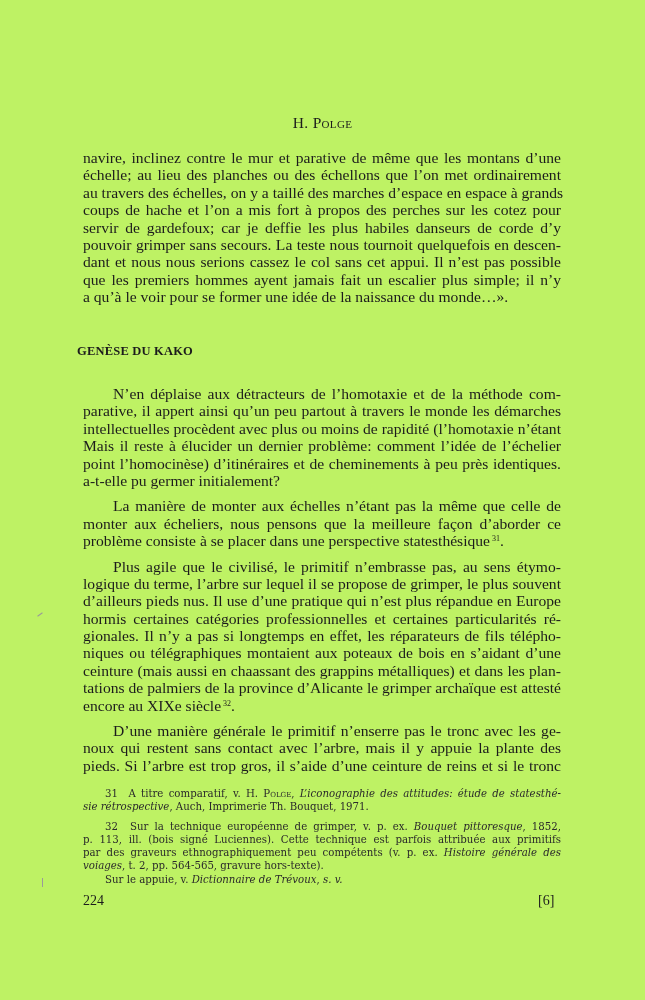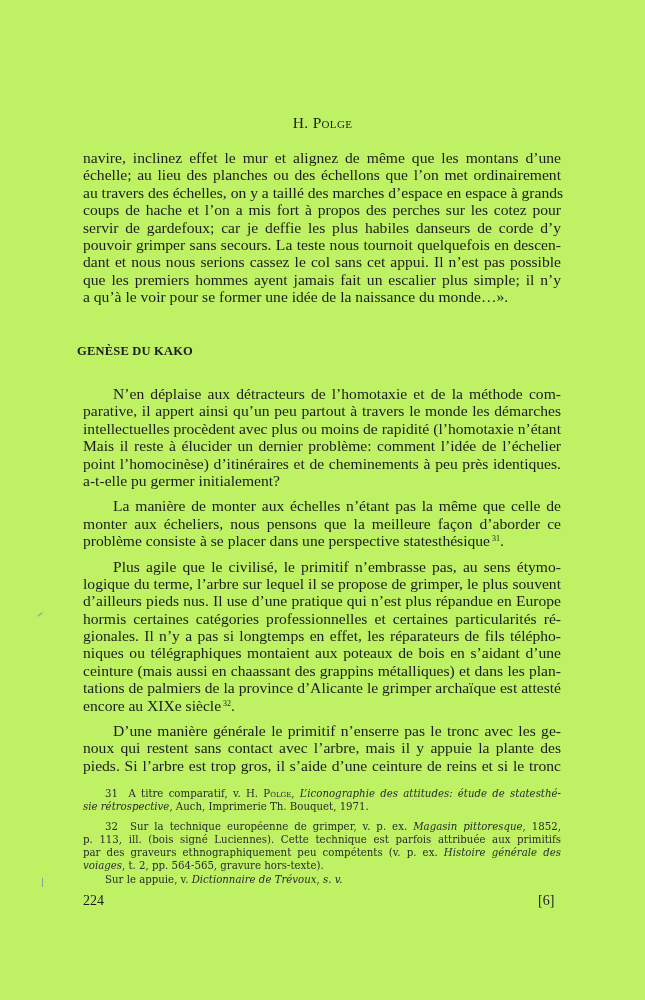--- a/index.html
+++ b/index.html
@@ -111,21 +111,21 @@
 <body>
 
 <div class="page">
 
   <div class="running-head">
     <span>H.</span>
     <span class="sc">Polge</span>
   </div>
 
   <div class="body-text block1">
-    <span class="line">navire, inclinez effet le mur et alignez de même que les montans d’une</span>
+    <span class="line">navire, inclinez contre le mur et parative de même que les montans d’une</span>
     <span class="line">échelle; au lieu des planches ou des échellons que l’on met ordinairement</span>
     <span class="line">au travers des échelles, on y a taillé des marches d’espace en espace à grands</span>
     <span class="line">coups de hache et l’on a mis fort à propos des perches sur les cotez pour</span>
     <span class="line">servir de gardefoux; car je deffie les plus habiles danseurs de corde d’y</span>
     <span class="line">pouvoir grimper sans secours. La teste nous tournoit quelquefois en descen-</span>
     <span class="line">dant et nous nous serions cassez le col sans cet appui. Il n’est pas possible</span>
     <span class="line">que les premiers hommes ayent jamais fait un escalier plus simple; il n’y</span>
     <span class="line last">a qu’à le voir pour se former une idée de la naissance du monde…».</span>
   </div>
 
@@ -166,21 +166,21 @@
     </div>
   </div>
 
   <div class="footnotes">
     <div>
       <span class="fline" style="padding-left:22px"><span>31</span>&nbsp; <span>A titre comparatif, v. H.</span> <span class="sc">Polge</span>, <i>L’iconographie des attitudes: étude de statesthé-</i></span>
       <span class="fline last"><i>sie rétrospective</i><span>, Auch, Imprimerie Th. Bouquet, 1971.</span></span>
     </div>
     <div class="fn-gap"></div>
     <div>
-      <span class="fline" style="padding-left:22px"><span>32</span>&nbsp; <span>Sur la technique européenne de grimper, v. p. ex.</span> <i>Magasin pittoresque</i><span>, 1852,</span></span>
+      <span class="fline" style="padding-left:22px"><span>32</span>&nbsp; <span>Sur la technique européenne de grimper, v. p. ex.</span> <i>Bouquet pittoresque</i><span>, 1852,</span></span>
       <span class="fline">p. 113, ill. (bois signé Luciennes). Cette technique est parfois attribuée aux primitifs</span>
       <span class="fline"><span>par des graveurs ethnographiquement peu compétents (v. p. ex.</span> <i>Histoire générale des</i></span>
       <span class="fline last"><i>voiages</i><span>, t. 2, pp. 564-565, gravure hors-texte).</span></span>
     </div>
     <div>
       <span class="fline last" style="padding-left:22px"><span>Sur le appuie, v.</span> <i>Dictionnaire de Trévoux</i><span>,</span> <i>s. v.</i></span>
     </div>
   </div>
 
   <div class="folio-left">224</div>

